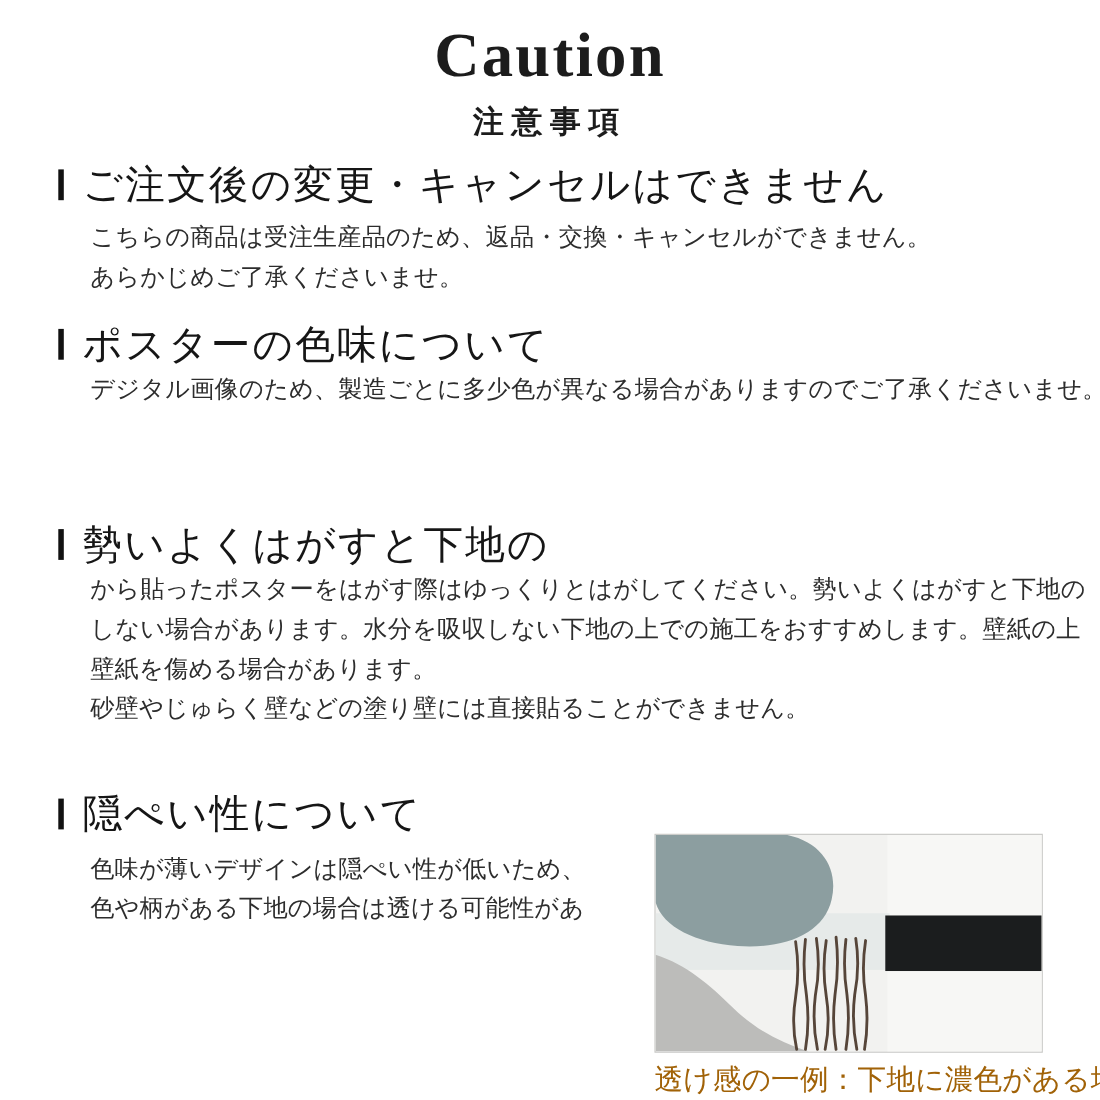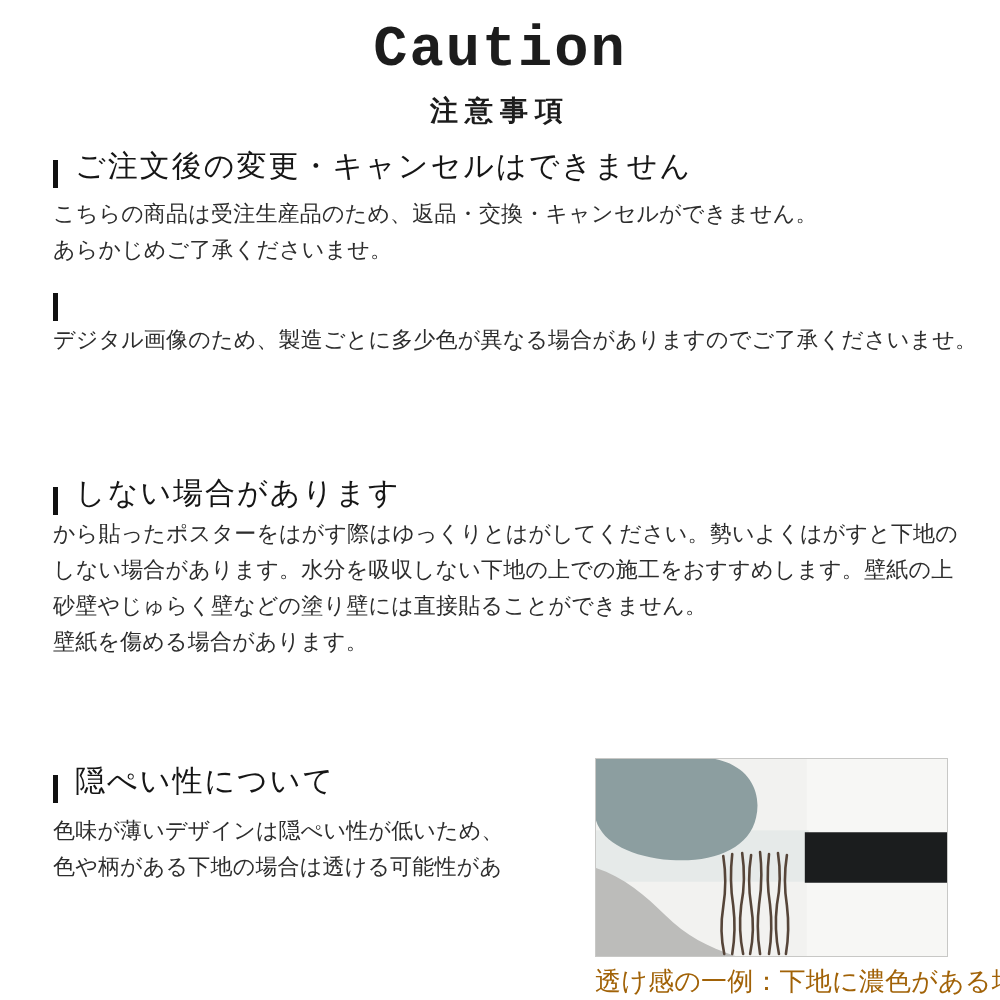--- a/index.html
+++ b/index.html
@@ -1,53 +1,54 @@
 <!DOCTYPE html>
 <html><head>
 <meta charset="utf-8">
 <style>
   html,body{margin:0;padding:0;background:#ffffff;}
   .page{
     position:relative;
     width:1000px;height:1000px;
     background:#ffffff;
     overflow:hidden;
-    font-family:Liberation Mono, monospace;
+    font-family:Liberation Serif, serif;
     color:#1d1d1d;
   }
   .title{
     position:absolute;top:18px;left:0;width:1000px;
     text-align:center;
     font-size:57px;font-weight:700;letter-spacing:2px;
     color:#1c1c1c;
   }
   .subtitle{
     position:absolute;top:92px;left:0;width:1000px;
     text-align:center;
     font-size:28px;font-weight:700;letter-spacing:7px;
     color:#1c1c1c;
   }
   .sec{position:absolute;left:53px;}
   .sec .head{
-    display:flex;align-items:flex-end;
-    font-size:30px;font-weight:500;letter-spacing:2px;
+    display:flex;align-items:center;
+    font-size:36px;font-weight:500;letter-spacing:2px;
     line-height:40px;color:#161616;white-space:nowrap;
   }
   .sec .bar{
     display:inline-block;width:5px;height:28px;
     background:#111111;margin-right:17px;flex:0 0 auto;
   }
   .body{
+    margin-left:29px;
     font-size:22px;font-weight:400;line-height:36px;
     color:#2d2d2d;letter-spacing:0.2px;white-space:nowrap;
   }
   .s1{top:148px;} .s1 .body{margin-top:10px;}
   .s2{top:293px;} .s2 .body{margin-top:3px;}
   .s3{top:475px;} .s3 .body{margin-top:3px;}
-  .s4{top:763px;} .s4 .body{margin-top:12px;}
+  .s4{top:720px;} .s4 .body{margin-top:12px;}
   .figure{
     position:absolute;left:595px;top:758px;width:356px;
   }
   .photo{
     width:353px;height:199px;
     border:1px solid #c8c8c6;box-sizing:border-box;
     background:#f2f2f0;
   }
   .photo svg{display:block;width:100%;height:100%;}
   .caption{
@@ -72,36 +73,37 @@
     </div>
     <div class="body">
       <div>こちらの商品は受注生産品のため、返品・交換・キャンセルができません。</div>
       <div>あらかじめご了承くださいませ。</div>
     </div>
   </div>
 
   <div class="sec s2">
     <div class="head">
       <span class="bar"></span>
+      <span>ポスターの色味について</span>
     </div>
     <div class="body">
       <div>デジタル画像のため、製造ごとに多少色が異なる場合がありますのでご了承くださいませ。</div>
     </div>
   </div>
 
   <div class="sec s3">
     <div class="head">
       <span class="bar"></span>
-      <span>しない場合があります</span>
+      <span>勢いよくはがすと下地の</span>
     </div>
     <div class="body">
       <div>から貼ったポスターをはがす際はゆっくりとはがしてください。勢いよくはがすと下地の</div>
       <div>しない場合があります。水分を吸収しない下地の上での施工をおすすめします。壁紙の上</div>
+      <div>壁紙を傷める場合があります。</div>
       <div>砂壁やじゅらく壁などの塗り壁には直接貼ることができません。</div>
-      <div>壁紙を傷める場合があります。</div>
     </div>
   </div>
 
   <div class="sec s4">
     <div class="head">
       <span class="bar"></span>
       <span>隠ぺい性について</span>
     </div>
     <div class="body">
       <div>色味が薄いデザインは隠ぺい性が低いため、</div>

